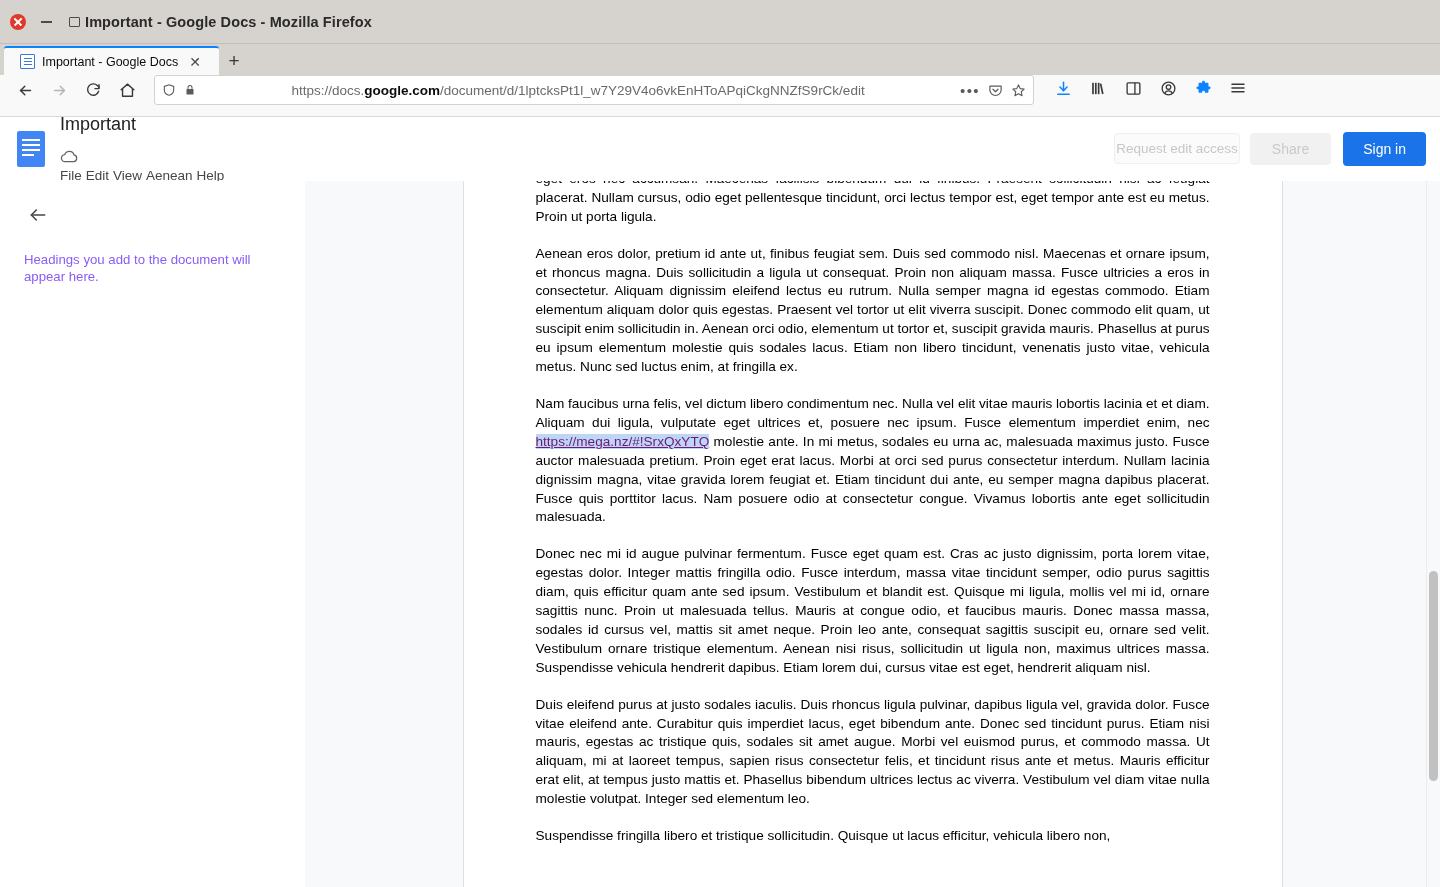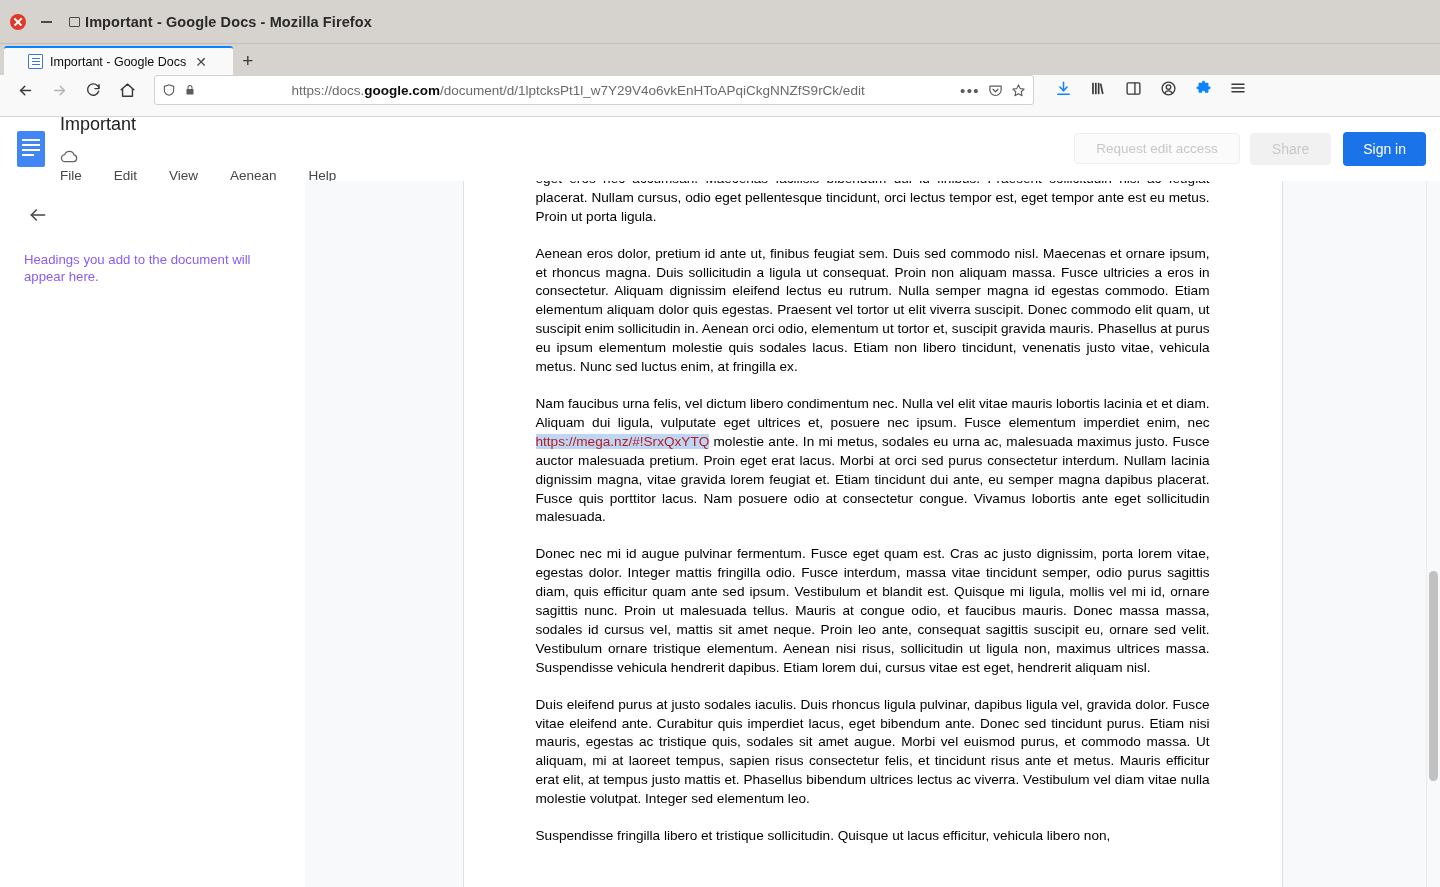--- a/index.html
+++ b/index.html
@@ -52,21 +52,21 @@
     padding-left: 4px;
     position: relative;
   }
   .tab {
     height: 29px;
     min-width: 215px;
     background: #f9f9fa;
     border-top: 2px solid #0a84ff;
     border-radius: 3px 3px 0 0;
     display: flex; align-items: center;
-    padding: 0 24px;
+    padding: 0 16px;
     gap: 7px;
     font-size: 12.5px;
     color: #0c0c0d;
   }
   .tab-favicon {
     width: 15px; height: 15px;
     background: #fff;
     border: 1px solid #3c78d8;
     border-radius: 1px;
     display: flex; align-items: center; justify-content: center;
@@ -139,26 +139,26 @@
     margin-right: 10px;
     display: flex; align-items: flex-start;
   }
   .docs-titleblock { flex: 1; min-width: 0; }
   .doc-title-row { display: flex; align-items: flex-start; gap: 14px; flex-direction: column; }
   .doc-title {
     font-size: 18px; color: #222; font-weight: 400;
     font-family: "Liberation Sans", sans-serif;
   }
   .cloud-icon { color: #5f6368; display: flex; align-items: center; }
-  .menus { display: flex; gap: 32px; margin-top: 4px; }
+  .menus { display: flex; gap: 4px; margin-top: 4px; }
   .menu-item { font-size: 13.5px; color: #444746; }
   .req-edit {
     font-size: 13.5px; color: #c7c7c7;
     border: 1px solid #efefef; border-radius: 4px;
-    padding: 7px 21px; background: #fbfbfb;
+    padding: 7px 1px; background: #fbfbfb;
   }
   .share-btn {
     font-size: 14px; color: #c9c9c9;
     background: #f1f1f1;
     border-radius: 4px;
     padding: 8px 22px;
     margin-left: 10px;
     display: flex; align-items: center; gap: 6px;
   }
   .signin-btn {
@@ -213,21 +213,22 @@
     font-size: 13.6px;
     line-height: 18.9px;
     color: #000;
     text-align: justify;
     margin: 0 0 18px 0;
     hyphens: none;
   }
   .page p.first { margin-top: -30px; }
   .hl {
     background: #bed6f5;
-    color: #b91c1c;
+    color: #701a75;
+    text-decoration: underline;
   }
   .page p.clipped {
     color: #000;
   }
 
   
   .scrollbar-track {
     position: absolute;
     right: 0; top: 0;
     width: 14px; height: 100%;

